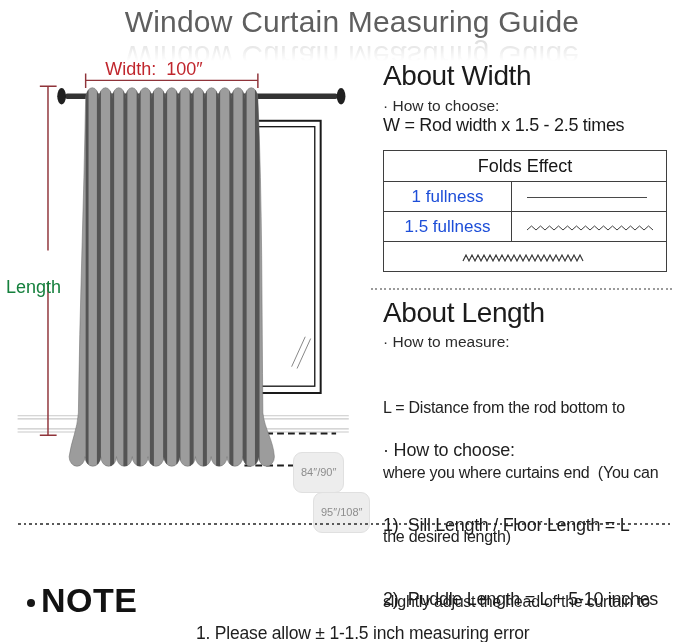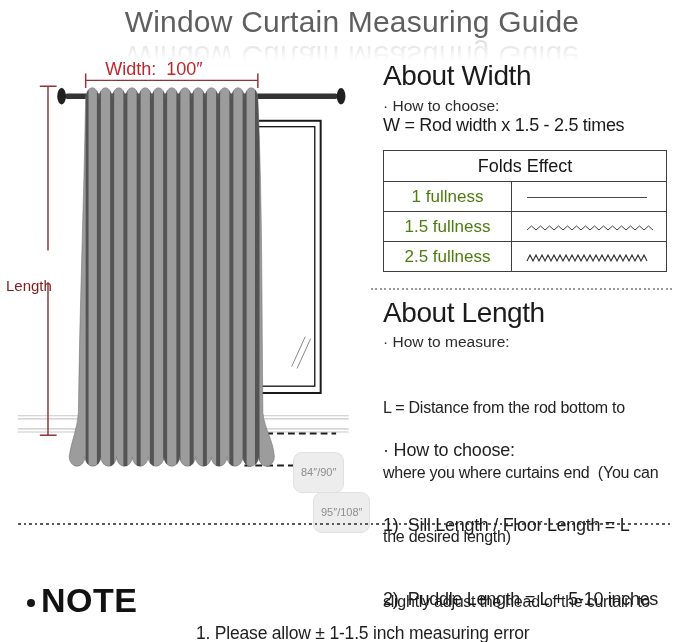--- a/index.html
+++ b/index.html
@@ -14,21 +14,21 @@
          padding-left:30px;box-sizing:border-box;
          font-size:30px;color:#5f5f5f;letter-spacing:.2px;
          transform:scaleY(-1);opacity:.22;
          -webkit-mask-image:linear-gradient(to bottom,transparent 35%,#000 100%);
          mask-image:linear-gradient(to bottom,transparent 35%,#000 100%);}
 
   
   .diagram-svg{position:absolute;left:0;top:50px;}
   .width-label{position:absolute;left:84px;top:59px;width:140px;text-align:center;
          font-size:18px;color:#c0262d;white-space:pre;}
-  .length-label{position:absolute;left:6px;top:277px;font-size:15px;color:#7f1d1d;}
+  .length-label{position:absolute;left:6px;top:277px;font-size:18px;color:#15803d;}
   .pill{position:absolute;height:15px;line-height:15px;padding:12px 7px;
         background:#ededed;border:1px solid #e0e0e0;border-radius:9px;
         font-size:11px;color:#8d8d8d;white-space:pre;}
   .pill-84{left:293px;top:452px;}
   .pill-95{left:287px;top:492px;margin-left:26px;}
   .floor-dotted{position:absolute;left:18px;top:523px;width:652px;height:2px;
         background:repeating-linear-gradient(90deg,#5a5a5a 0 2.6px,transparent 2.6px 5.6px);}
 
   
   .rc{position:absolute;left:383px;}
@@ -48,21 +48,21 @@
         letter-spacing:-.3px;white-space:pre;}
 
   
   .fold-table{position:absolute;left:383px;top:150px;width:284px;
         border:1.5px solid #3f3f3f;box-sizing:border-box;background:#fff;}
   .ft-header{height:30px;line-height:30px;text-align:center;font-size:18px;
         color:#151515;border-bottom:1.5px solid #3f3f3f;}
   .ft-row{display:flex;height:29px;border-bottom:1.5px solid #3f3f3f;}
   .ft-row:last-child{border-bottom:none;}
   .ft-label{width:128px;border-right:1.5px solid #3f3f3f;text-align:center;
-        line-height:29px;font-size:17px;color:#4d7c0f;box-sizing:border-box;}
+        line-height:29px;font-size:17px;color:#1d4ed8;box-sizing:border-box;}
   .ft-vis{flex:1;display:flex;align-items:center;justify-content:center;}
 
   
   .note-bullet{position:absolute;left:27px;top:599px;width:8px;height:8px;
         border-radius:50%;background:#161616;}
   .note-heading{position:absolute;left:41px;top:581px;font-size:34px;font-weight:700;
         color:#121212;letter-spacing:.5px;}
   .note-list{position:absolute;left:196px;top:550px;font-size:17.5px;color:#1e1e1e;
         line-height:33.5px;letter-spacing:-.2px;white-space:pre;}
 </style>
@@ -178,21 +178,20 @@
     </div>
     <div class="ft-row">
       <div class="ft-label">1.5 fullness</div>
       <div class="ft-vis">
         <svg width="140" height="16">
           <path d="M8,11 l4.5,-4 l4.5,4 l4.5,-4 l4.5,4 l4.5,-4 l4.5,4 l4.5,-4 l4.5,4 l4.5,-4 l4.5,4 l4.5,-4 l4.5,4 l4.5,-4 l4.5,4 l4.5,-4 l4.5,4 l4.5,-4 l4.5,4 l4.5,-4 l4.5,4 l4.5,-4 l4.5,4 l4.5,-4 l4.5,4 l4.5,-4 l4.5,4 l4.5,-4 l4.5,4" stroke="#3f3f3f" stroke-width="1" fill="none"></path>
         </svg>
       </div>
     </div>
     <div class="ft-row">
-      <div class="ft-label">2.5 fullness</div>
       <div class="ft-vis">
         <svg width="140" height="16">
           <path d="M8,12 l3,-6 l3,6 l3,-6 l3,6 l3,-6 l3,6 l3,-6 l3,6 l3,-6 l3,6 l3,-6 l3,6 l3,-6 l3,6 l3,-6 l3,6 l3,-6 l3,6 l3,-6 l3,6 l3,-6 l3,6 l3,-6 l3,6 l3,-6 l3,6 l3,-6 l3,6 l3,-6 l3,6 l3,-6 l3,6 l3,-6 l3,6 l3,-6 l3,6 l3,-6 l3,6 l3,-6 l3,6" stroke="#3a3a3a" stroke-width="1.2" fill="none"></path>
         </svg>
       </div>
     </div>
   </div>
 
   <div class="rc-divider"></div>
 

